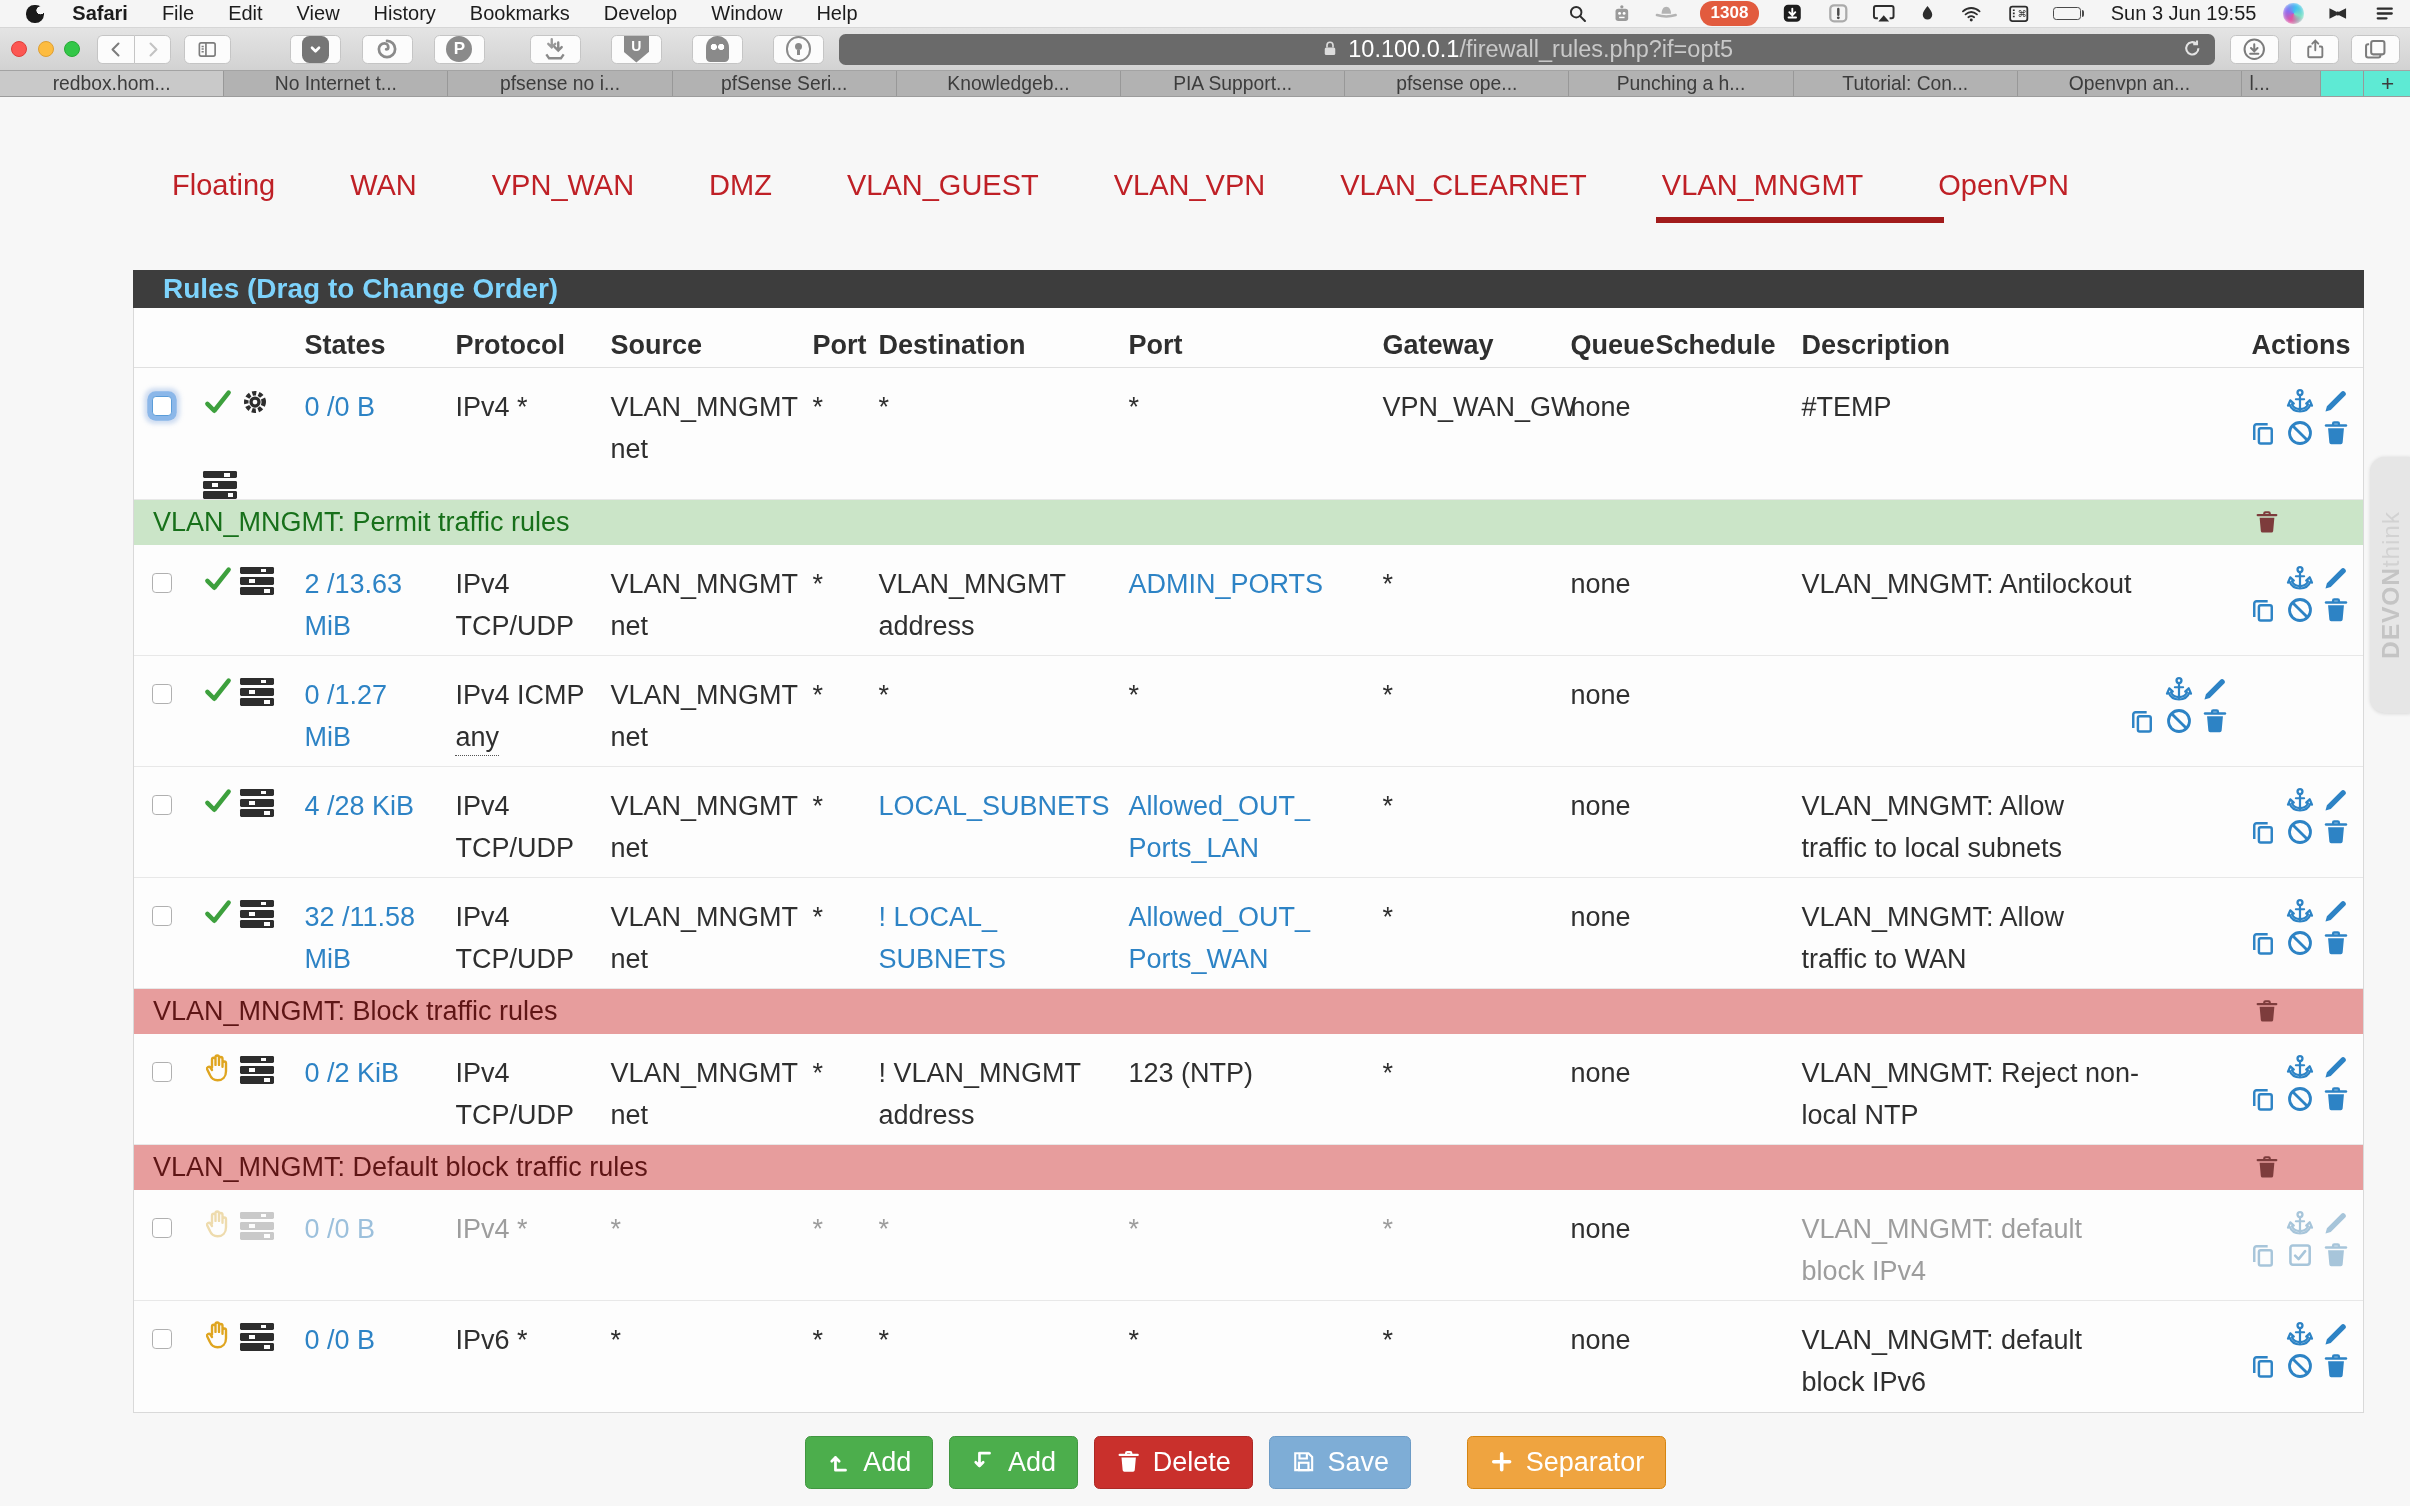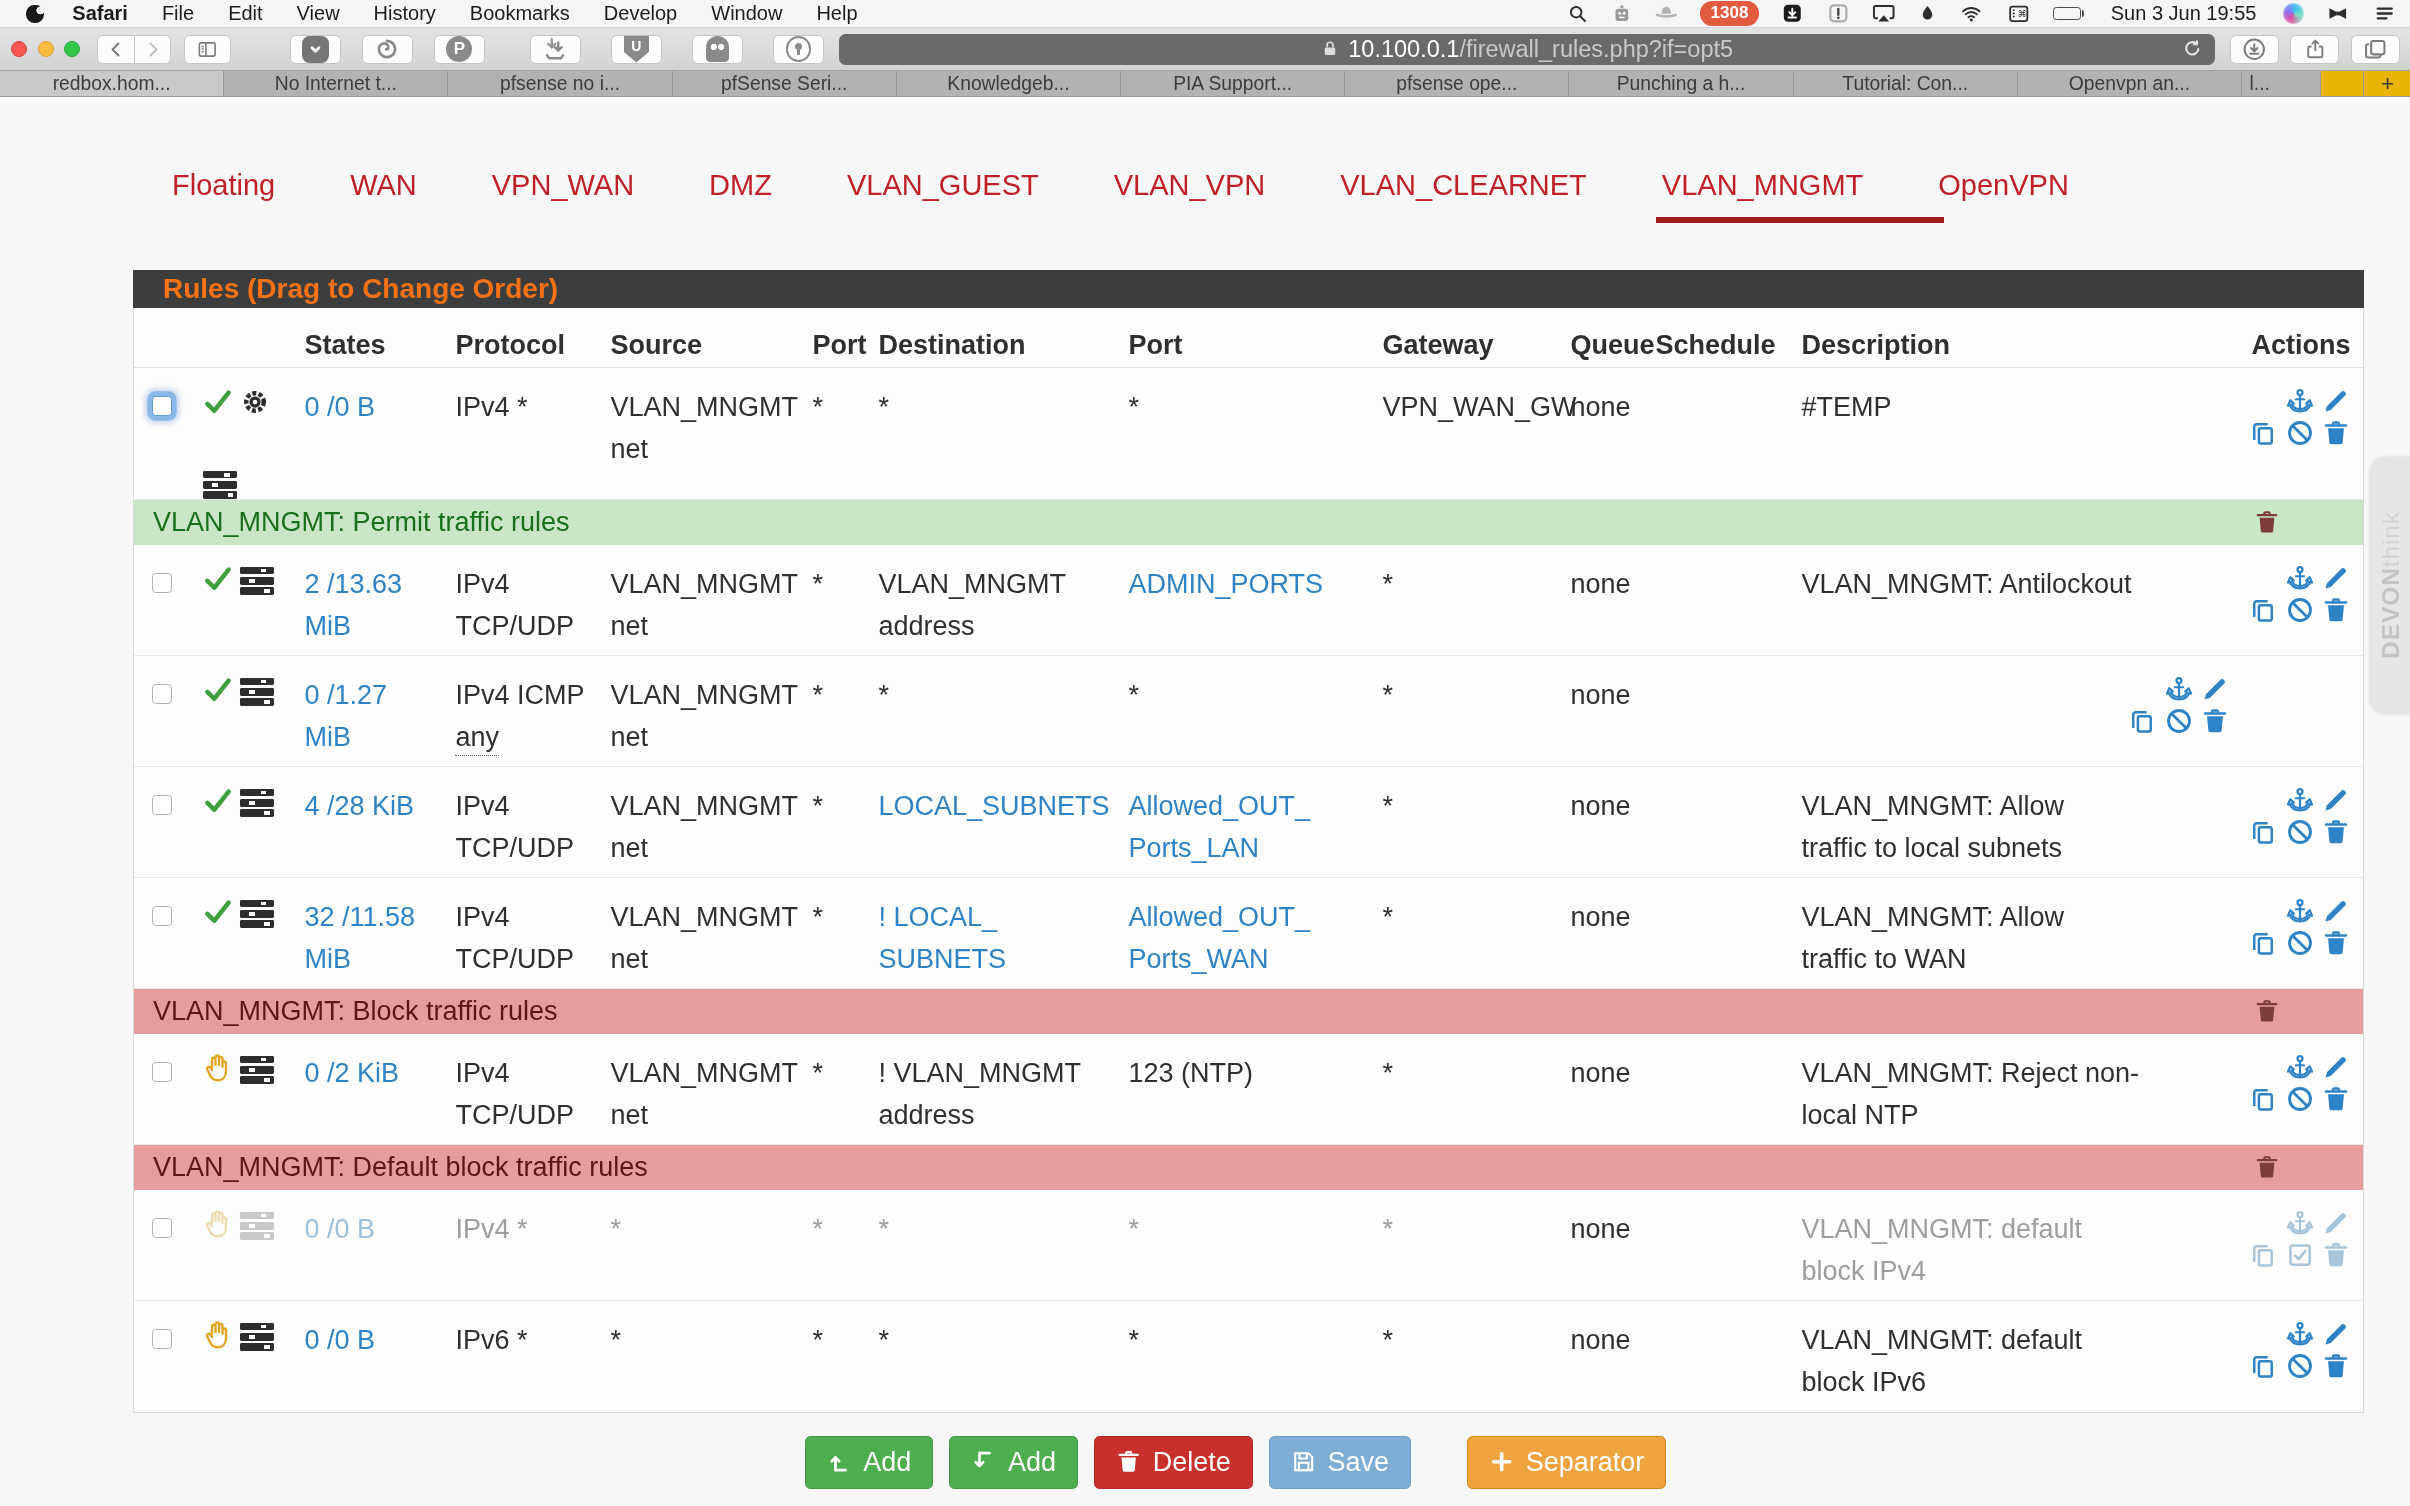--- a/index.html
+++ b/index.html
@@ -64,39 +64,39 @@
   .urlbar{flex:1;height:31px;background:#6a6a6a;border-radius:6.6px;margin:12px 15px;
     display:flex;align-items:center;justify-content:center;position:relative;
     font-size:23.5px;color:#fff;}
   .url-path{color:#c9c9c9;}
   .url-lock{margin-right:9.4px;display:flex;}
   .url-refresh{position:absolute;right:11.3px;top:3.8px;}
   .rightbtns{display:flex;gap:11.3px;}
   .rightbtns .tbtn{width:49px;}
 
   
-  .tabbar{height:26px;background:#eab308;display:flex;border-bottom:0.9px solid #9c9c9c;}
+  .tabbar{height:26px;background:#5eead4;display:flex;border-bottom:0.9px solid #9c9c9c;}
   .tab{flex:1;display:flex;align-items:center;justify-content:center;
     font-size:19.3px;color:#3c3c3c;border-right:0.9px solid #989898;
     white-space:nowrap;overflow:hidden;padding:0 7.5px;background:#b2b2b2;}
   .tab.active{background:#c9c9c9;}
   .tab.narrow{flex:0 0 79px;justify-content:flex-start;}
   .tab-stub{flex:0 0 43px;border-right:0.9px solid #989898;}
   .tab-plus{flex:0 0 47px;display:flex;align-items:center;justify-content:center;
     font-size:22.6px;color:#3c3c3c;}
 
   
   .page{position:relative;height:1380px;background:#f7f7f7;padding-top:72px;}
   .iftabs{display:flex;gap:75px;margin-left:172px;font-size:29px;}
   .iftab{color:#bf2026;position:relative;cursor:pointer;white-space:nowrap;}
   .iftab.active::after{content:"";position:absolute;left:-5.6px;right:-81px;bottom:-21px;
     height:5.6px;background:#a21c1c;}
 
   .panel{margin:68px 0 0 133px;width:2231px;}
-  .panel-title{background:#3d3d3d;color:#f97316;font-weight:700;font-size:28px;
+  .panel-title{background:#3d3d3d;color:#7dd3fc;font-weight:700;font-size:28px;
     height:38px;display:flex;align-items:center;padding-left:30px;}
   .rtable{background:#fdfdfd;border:0.9px solid #d9d9d9;border-top:none;}
 
   .grid{display:grid;grid-template-columns:56px 105px 151px 155px 202px 66px 250px 254px 188px 85px 146px 1fr 121px;}
   .hrow{min-height:56px;align-items:start;padding-top:17px;font-weight:700;font-size:27px;
     border-bottom:0.9px solid #e0e0e0;background:#fdfdfd;}
   .rcell{padding-left:9.4px;white-space:pre-line;line-height:1.55;font-size:27px;}
   .h-actions{text-align:right;padding-right:89px;}
 
   .rrow{min-height:111px;padding-top:19px;align-items:start;border-bottom:1.9px solid #e8e8e8;background:#fdfdfd;}

